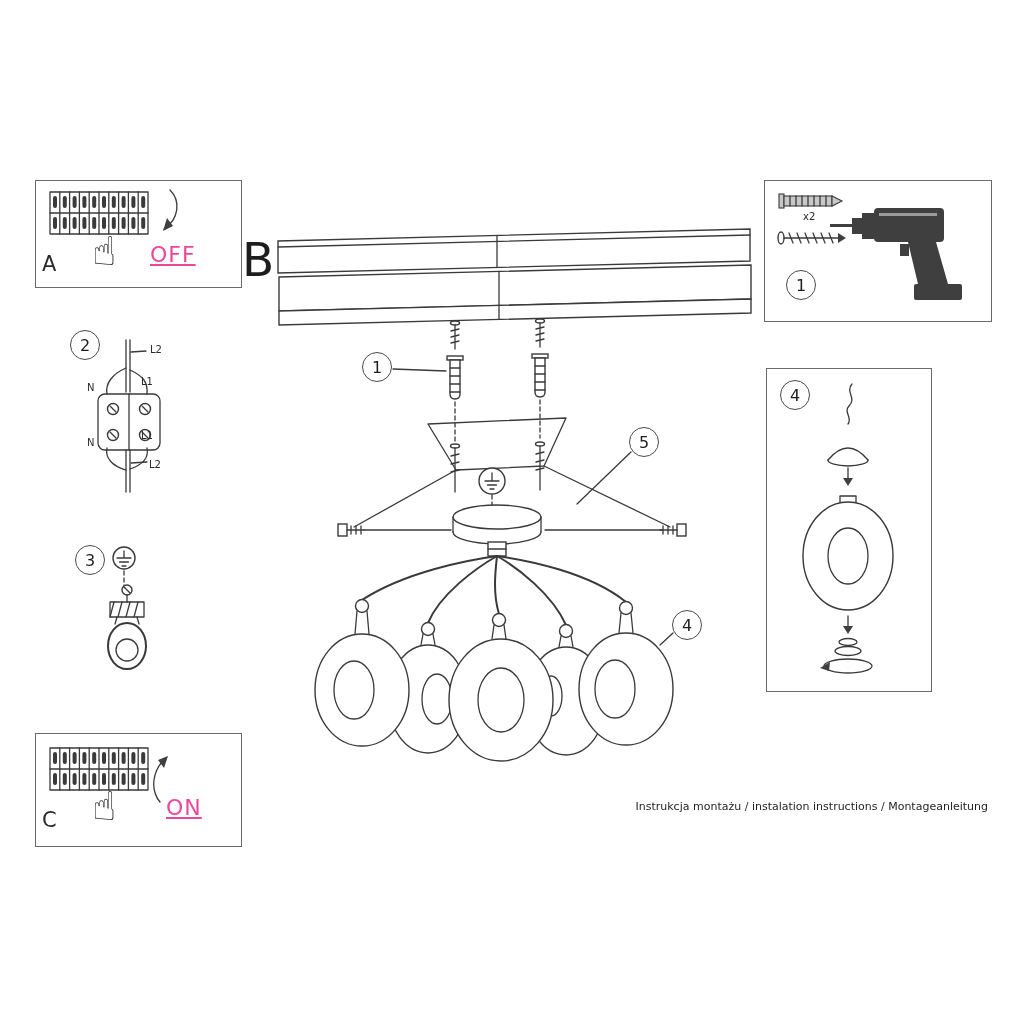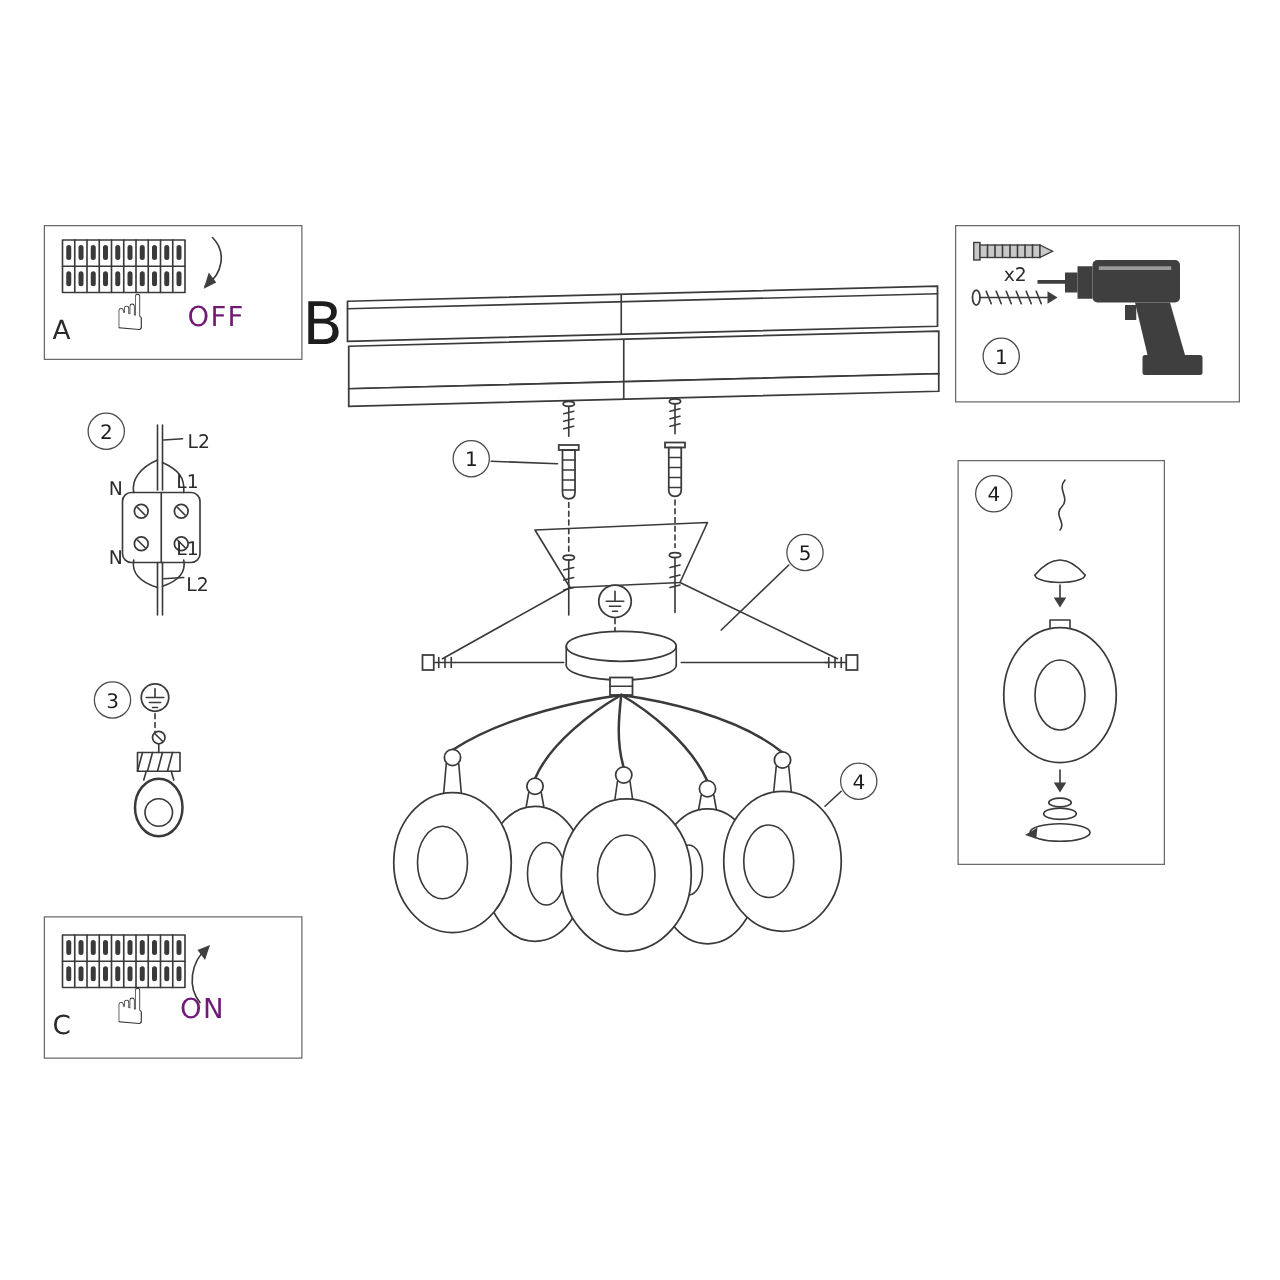--- a/index.html
+++ b/index.html
@@ -1,22 +1,22 @@
 <!DOCTYPE html>
 <html><head>
 <meta charset="utf-8">
 <style>
   html,body{margin:0;padding:0;background:#e9e9e9;}
   .page{position:relative;width:1024px;height:1024px;background:#ffffff;font-family:"DejaVu Sans",sans-serif;color:#2f2f2f;overflow:hidden;margin:0 auto;}
   .panel{position:absolute;border:1.2px solid #6a6a6a;background:transparent;}
   .corner-label{position:absolute;font-size:21px;color:#2b2b2b;}
-  .state-label{position:absolute;font-size:22px;letter-spacing:1px;color:#701a75;}
+  .state-label{position:absolute;font-size:22px;letter-spacing:1px;color:#ec4899;text-decoration:underline;}
   .big-b{position:absolute;font-size:47px;color:#1d1d1d;}
   .callout{position:absolute;width:30px;height:30px;border:1.5px solid #4a4a4a;border-radius:50%;display:flex;align-items:center;justify-content:center;font-size:16px;color:#1d1d1d;background:#fff;box-sizing:border-box;}
-  .small-label{position:absolute;font-size:15px;color:#2b2b2b;}
+  .small-label{position:absolute;font-size:10px;color:#2b2b2b;}
   .hand{position:absolute;font-size:40px;color:#2e2e2e;line-height:1;}
   .footer{position:absolute;right:36px;top:797px;text-align:right;font-size:11px;color:#1f1f1f;line-height:19px;}
   svg.art{position:absolute;left:0;top:0;}
   .ln{fill:none;stroke:#3a3a3a;stroke-width:1.3;stroke-linecap:round;stroke-linejoin:round;}
   .ln2{fill:none;stroke:#3a3a3a;stroke-width:2;stroke-linecap:round;}
   .wht{fill:#ffffff;stroke:#3a3a3a;stroke-width:1.4;}
   .dk{fill:#3f3f3f;stroke:none;}
   .gry{fill:#c8c8c8;stroke:#3a3a3a;stroke-width:1.1;}
   .dash{stroke-dasharray:4 3;}
   .thick{stroke-width:4;}
@@ -229,19 +229,20 @@
   <div class="small-label" style="left:149px;top:459px;">L2</div>
 
   <div class="callout" style="left:75px;top:545px;">3</div>
 
   <div class="callout" style="left:362px;top:352px;">1</div>
   <div class="callout" style="left:629px;top:427px;">5</div>
   <div class="callout" style="left:672px;top:610px;">4</div>
   <div class="callout" style="left:780px;top:380px;">4</div>
 
   <div class="corner-label" style="left:42px;top:808px;">C</div>
-  <div class="state-label" style="left:144px;top:795px;">ON</div>
+  <div class="state-label" style="left:166px;top:795px;">ON</div>
   <div class="hand" style="left:92px;top:786px;">☝</div>
 
   <div class="footer">
+    <div>Instrukcja montażu / instalation instructions / Montageanleitung</div>
   </div>
 
 </div>
 
 </body></html>

